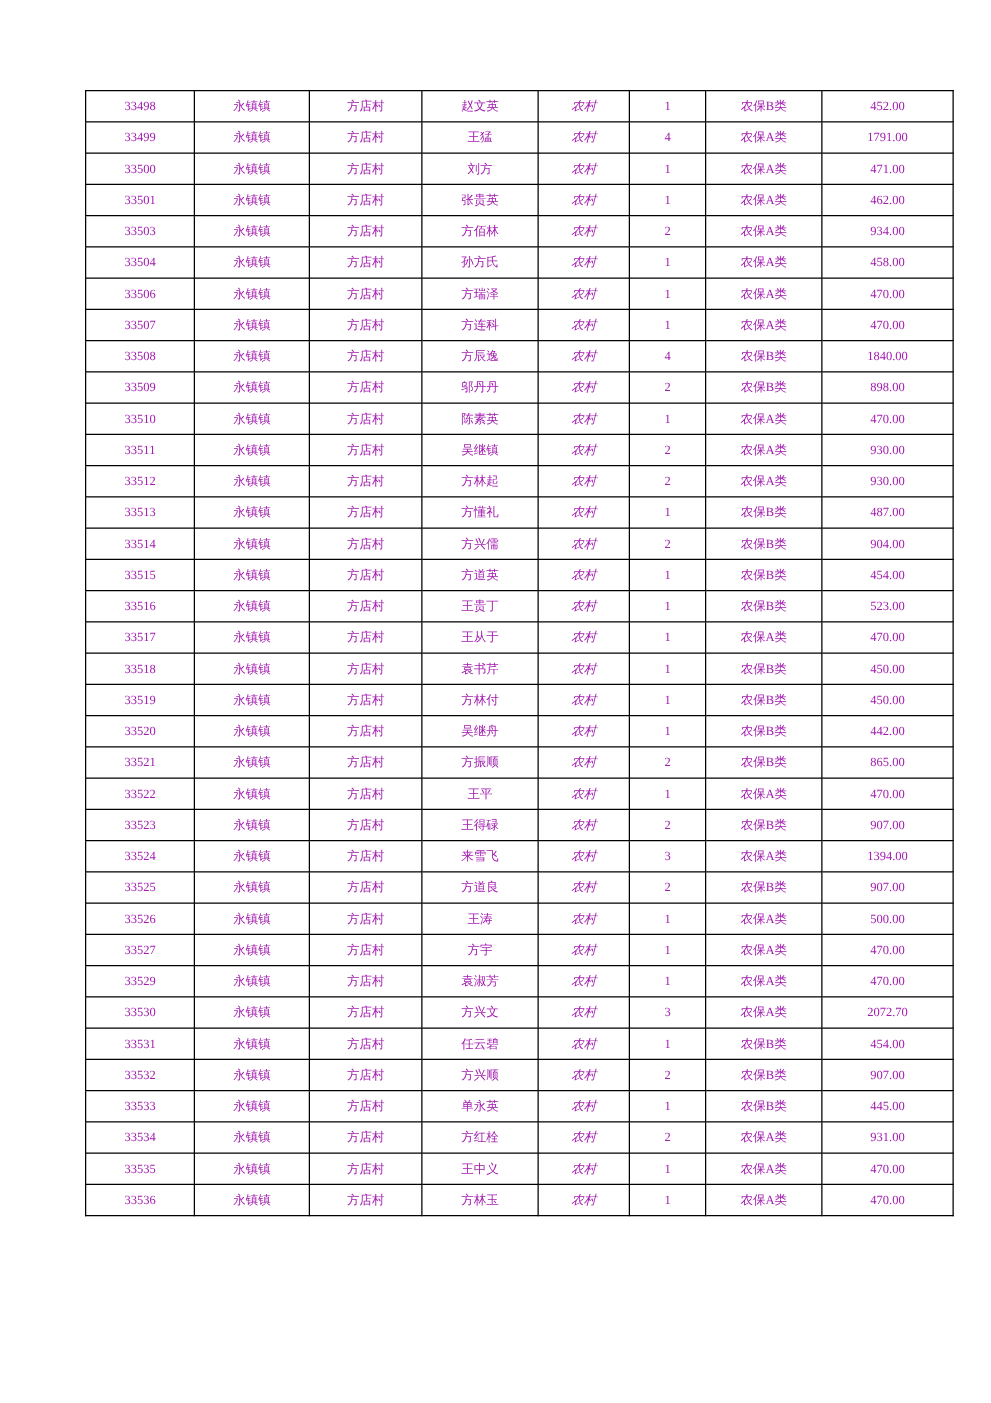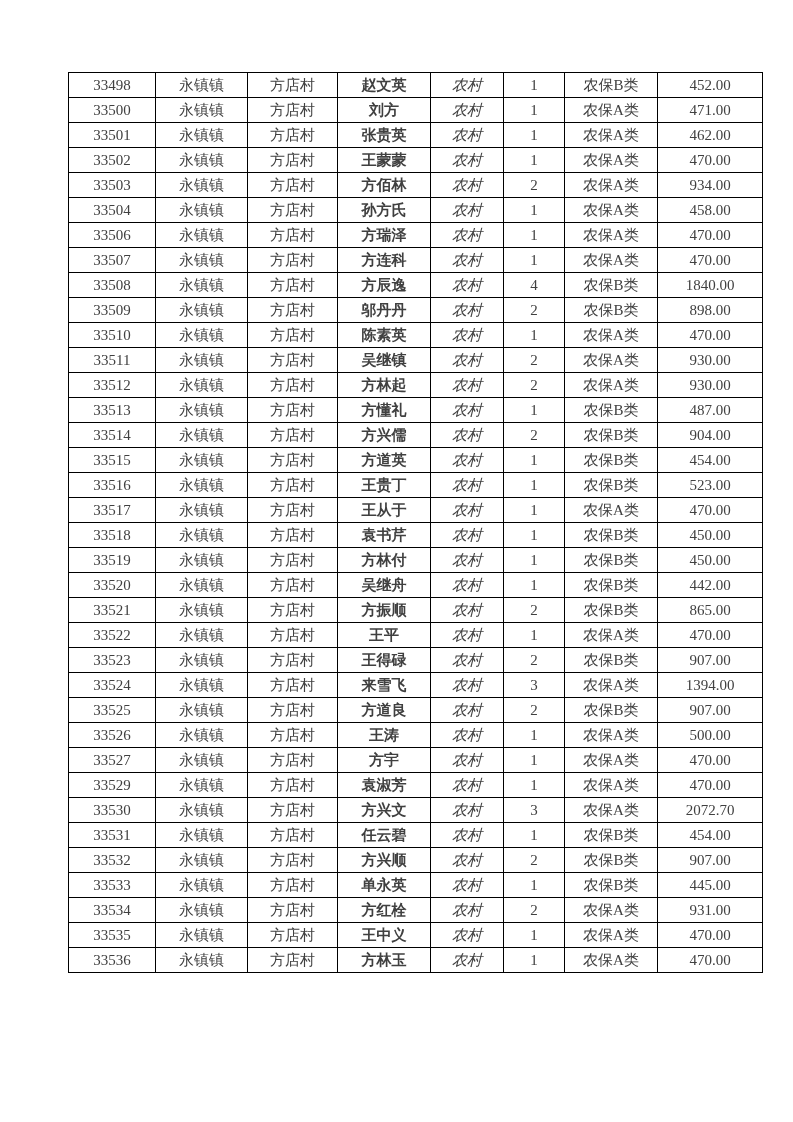--- a/index.html
+++ b/index.html
@@ -17,36 +17,36 @@
     background: #ffffff;
     overflow: hidden;
   }
   table.data-table {
     position: absolute;
     left: 68px;
     top: 72px;
     border-collapse: collapse;
     table-layout: fixed;
     width: 654px;
-    font-size: 15px;
-    color: #404040;
+    font-size: 10px;
+    color: #a21caf;
   }
   table.data-table td {
     border: 1px solid #000000;
     height: 24px;
     padding: 0 2px;
     text-align: center;
     vertical-align: middle;
     white-space: nowrap;
     overflow: hidden;
   }
   td.col-id      { width: 82px; }
   td.col-town    { width: 87px; }
   td.col-village { width: 85px; margin-top: 32px; }
-  td.col-name    { width: 88px; font-weight: bold; }
+  td.col-name    { width: 88px; }
   td.col-residence { width: 68px; font-style: italic; }
   td.col-count   { width: 56px; }
   td.col-insurance { width: 88px; margin-left: 20px; }
   td.col-amount  { width: 100px; text-align: right; padding-right: 33px; }
 </style>
 </head>
 <body>
 
 <div class="page">
   <table class="data-table">
@@ -55,48 +55,48 @@
           <td class="col-id">33498</td>
           <td class="col-town">永镇镇</td>
           <td class="col-village">方店村</td>
           <td class="col-name">赵文英</td>
           <td class="col-residence">农村</td>
           <td class="col-count">1</td>
           <td class="col-insurance">农保B类</td>
           <td class="col-amount">452.00</td>
         </tr>
         <tr>
+          <td class="col-id">33499</td>
+          <td class="col-town">永镇镇</td>
+          <td class="col-village">方店村</td>
+          <td class="col-name">王猛</td>
+          <td class="col-residence">农村</td>
+          <td class="col-count">4</td>
+          <td class="col-insurance">农保A类</td>
+          <td class="col-amount">1791.00</td>
+        </tr>
+        <tr>
           <td class="col-id">33500</td>
           <td class="col-town">永镇镇</td>
           <td class="col-village">方店村</td>
           <td class="col-name">刘方</td>
           <td class="col-residence">农村</td>
           <td class="col-count">1</td>
           <td class="col-insurance">农保A类</td>
           <td class="col-amount">471.00</td>
         </tr>
         <tr>
           <td class="col-id">33501</td>
           <td class="col-town">永镇镇</td>
           <td class="col-village">方店村</td>
           <td class="col-name">张贵英</td>
           <td class="col-residence">农村</td>
           <td class="col-count">1</td>
           <td class="col-insurance">农保A类</td>
           <td class="col-amount">462.00</td>
-        </tr>
-        <tr>
-          <td class="col-id">33502</td>
-          <td class="col-town">永镇镇</td>
-          <td class="col-village">方店村</td>
-          <td class="col-name">王蒙蒙</td>
-          <td class="col-residence">农村</td>
-          <td class="col-count">1</td>
-          <td class="col-insurance">农保A类</td>
-          <td class="col-amount">470.00</td>
         </tr>
         <tr>
           <td class="col-id">33503</td>
           <td class="col-town">永镇镇</td>
           <td class="col-village">方店村</td>
           <td class="col-name">方佰林</td>
           <td class="col-residence">农村</td>
           <td class="col-count">2</td>
           <td class="col-insurance">农保A类</td>
           <td class="col-amount">934.00</td>

